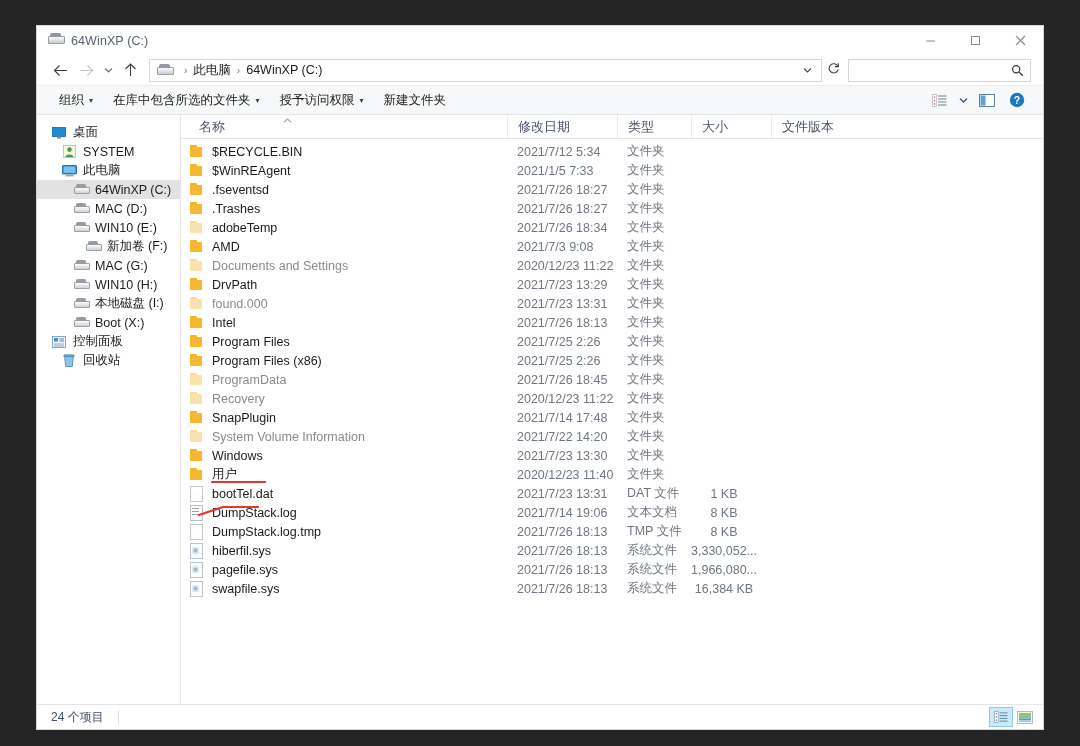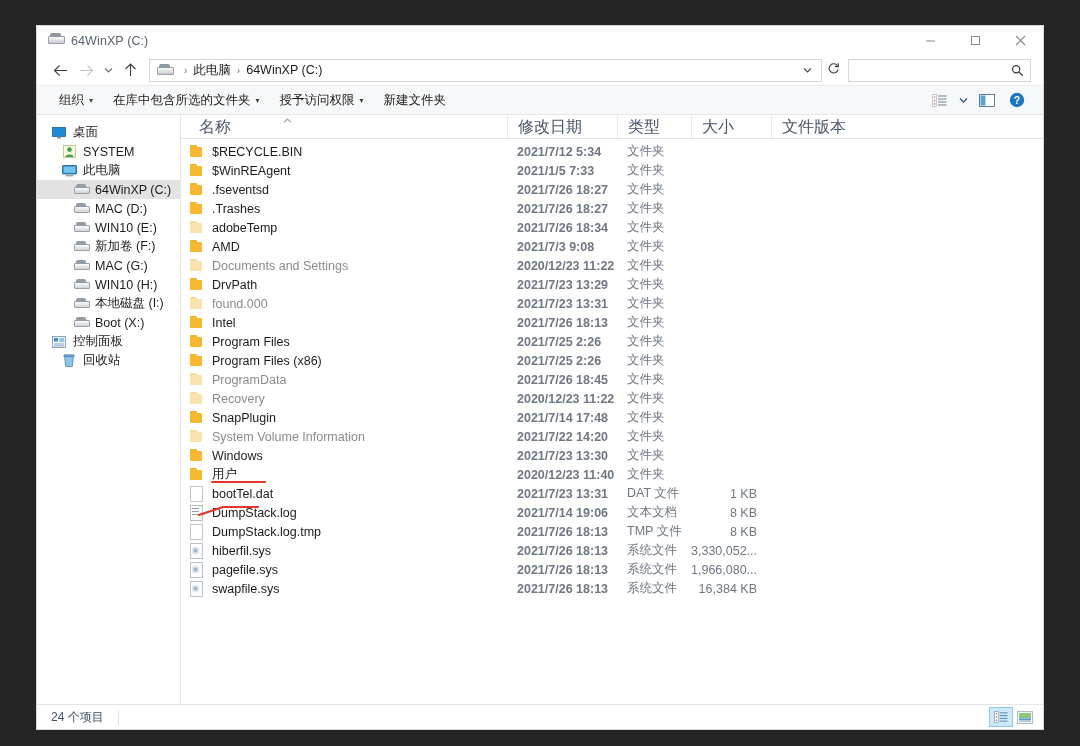--- a/index.html
+++ b/index.html
@@ -155,44 +155,44 @@
   .content { flex: 1 1 auto; display: flex; flex-direction: column; min-width: 0; background: #fff; }
 
   .colheaders {
     height: 24px; flex: 0 0 24px;
     display: flex; align-items: flex-end;
     border-bottom: 1px solid #e3e3e3;
     position: relative;
     padding-left: 8px;
   }
   .colhead {
-    font-size: 16px; color: #4a5568;
+    font-size: 13px; color: #4a5568;
     height: 23px; line-height: 23px;
     border-left: 1px solid #ececec;
     padding-left: 10px;
     position: relative;
   }
   .colhead:first-child { border-left: none; }
   .sort-arrow {
     position: absolute; left: 94px; top: 1px;
     font-size: 9px; color: #a8a8a8; line-height: 8px;
   }
 
   .filelist { flex: 1 1 auto; overflow: hidden; position: relative; padding-top: 3px; }
   .file-row {
     height: 19px; display: flex; align-items: center;
     font-size: 12.5px; padding-left: 8px;
   }
   .cell-name { display: flex; align-items: center; overflow: hidden; }
   .file-ico { width: 16px; height: 16px; margin-right: 7px; flex: 0 0 16px; position: relative; }
   .name-txt { color: #1b1b1b; white-space: nowrap; overflow: hidden; text-overflow: ellipsis; }
   .name-txt.dim { color: #8b8b8b; text-align: right; }
-  .cell-date { color: #6f7782; white-space: nowrap; font-weight: bold; }
+  .cell-date { color: #6f7782; white-space: nowrap; }
   .cell-type { color: #6f7782; white-space: nowrap; }
-  .cell-size { color: #6f7782; white-space: nowrap; text-align: right; }
+  .cell-size { color: #6f7782; white-space: nowrap; text-align: center; }
 
   
   .ico-folder { position: relative; width: 16px; height: 14px; margin-top: 1px; }
   .ico-folder::before {
     content: ""; position: absolute; left: 1px; top: 1px;
     width: 7px; height: 3px; background: #f0b429; border-radius: 1px 1px 0 0;
   }
   .ico-folder::after {
     content: ""; position: absolute; left: 1px; top: 3px;
     width: 12px; height: 10px; background: #f7b731; border-radius: 0 1px 1px 1px;
@@ -446,21 +446,21 @@
             <span class="mini-drive"></span>
           </span>
         <span class="nav-label">MAC (D:)</span>
       </div>
       <div class="nav-item" style="padding-left:36px">
         <span class="nav-ico">
             <span class="mini-drive"></span>
           </span>
         <span class="nav-label">WIN10 (E:)</span>
       </div>
-      <div class="nav-item" style="padding-left:36px">
+      <div class="nav-item" style="padding-left:48px">
         <span class="nav-ico">
             <span class="mini-drive"></span>
           </span>
         <span class="nav-label">新加卷 (F:)</span>
       </div>
       <div class="nav-item" style="padding-left:36px">
         <span class="nav-ico">
             <span class="mini-drive"></span>
           </span>
         <span class="nav-label">MAC (G:)</span>

